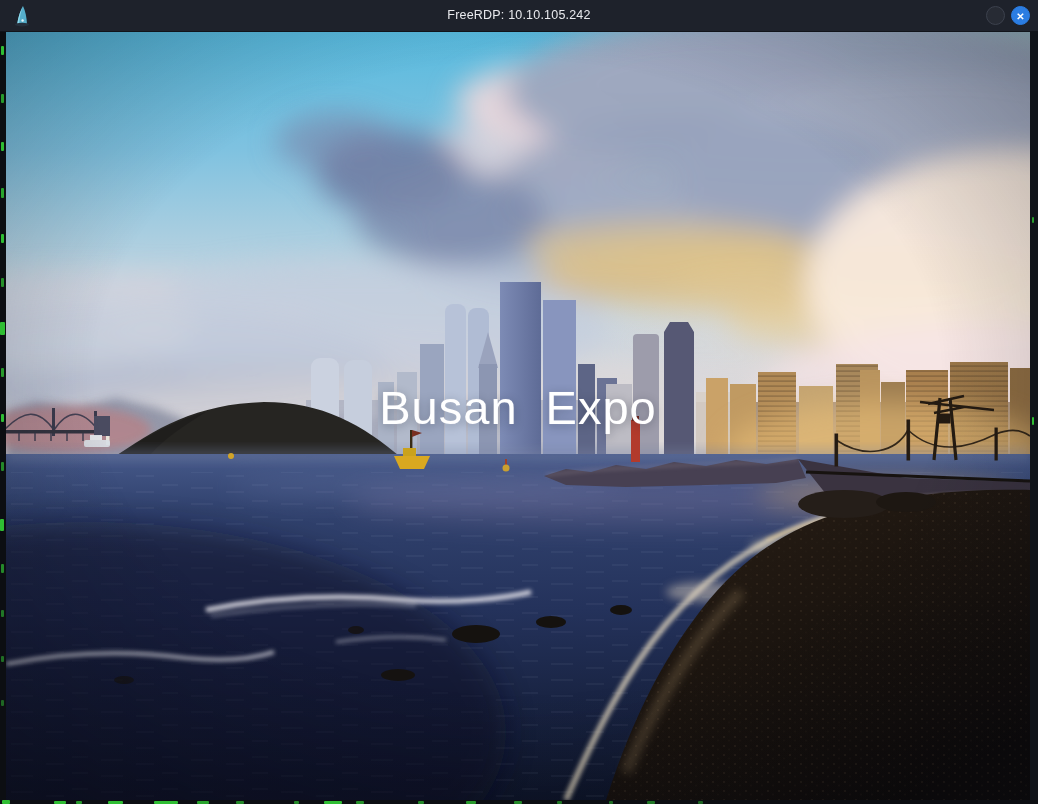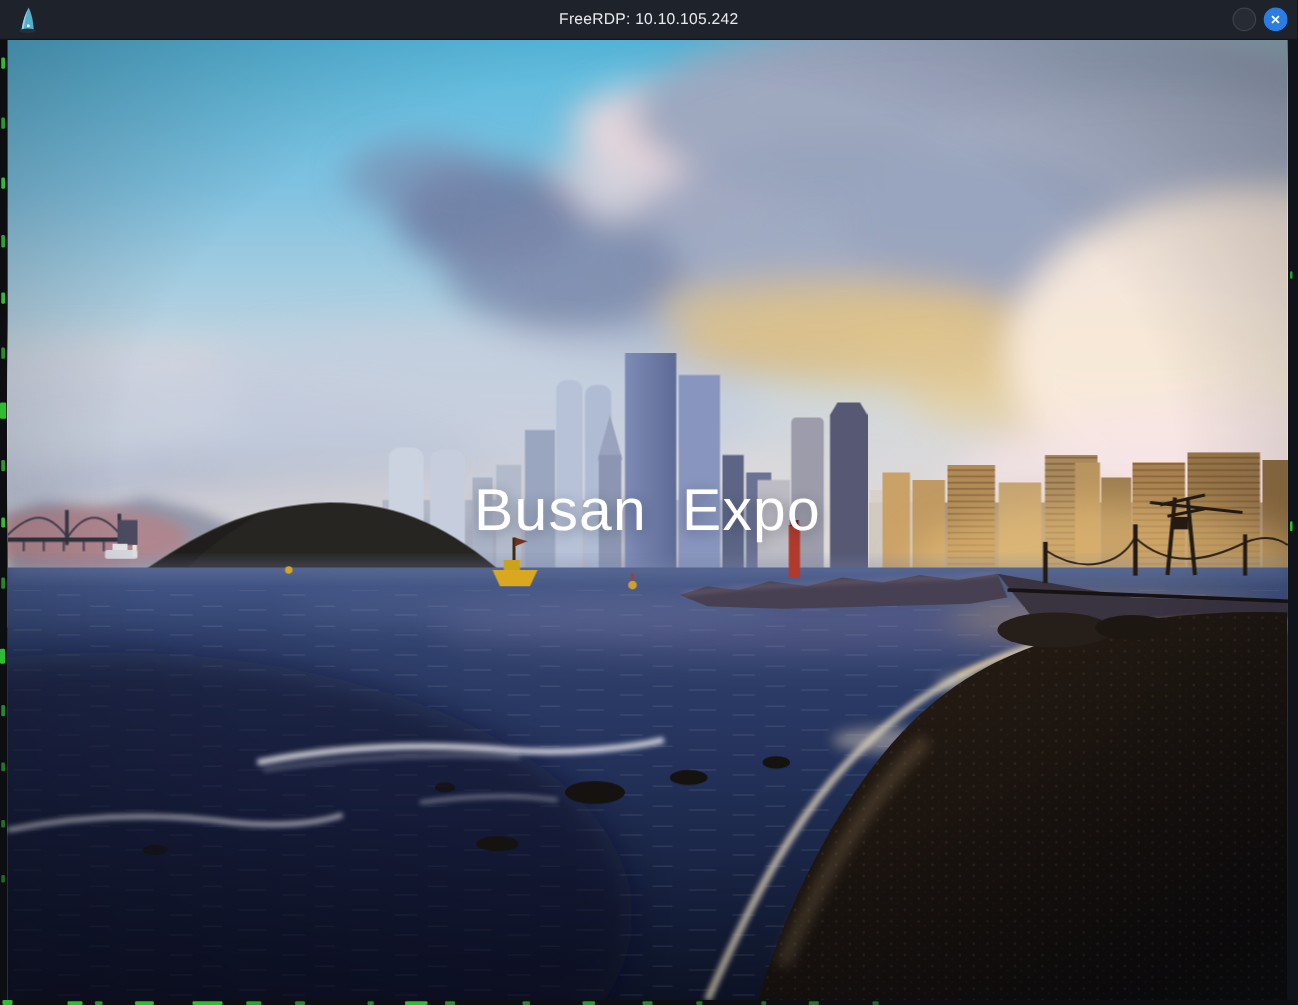--- a/index.html
+++ b/index.html
@@ -39,21 +39,21 @@
   
   .edge{position:absolute;background:#0c0e12;overflow:hidden;}
   .edge.left{left:0;top:32px;width:6px;height:768px;}
   .edge.right{right:0;top:32px;width:8px;height:768px;background:#10141a;}
   .edge.bottom{left:0;top:800px;width:1038px;height:4px;}
   .gfrag{position:absolute;display:block;background:var(--terminal-green,#2fbe33);border-radius:1px;}
 
   
   .viewport{
     position:absolute;left:6px;top:32px;width:1024px;height:768px;
-    overflow:hidden;background:#1d4ed8;
+    overflow:hidden;background:#15803d;
   }
   .viewport svg{position:absolute;left:0;top:0;}
 
   .caption{
     position:absolute;left:50%;top:352px;transform:translateX(-50%);
     color:var(--caption-color,#ffffff);
     font-size:47px;font-weight:300;letter-spacing:1px;word-spacing:14px;
     white-space:nowrap;line-height:1;
     text-shadow:0 2px 10px rgba(20,25,40,.35),0 0 2px rgba(255,255,255,.15);
   }

